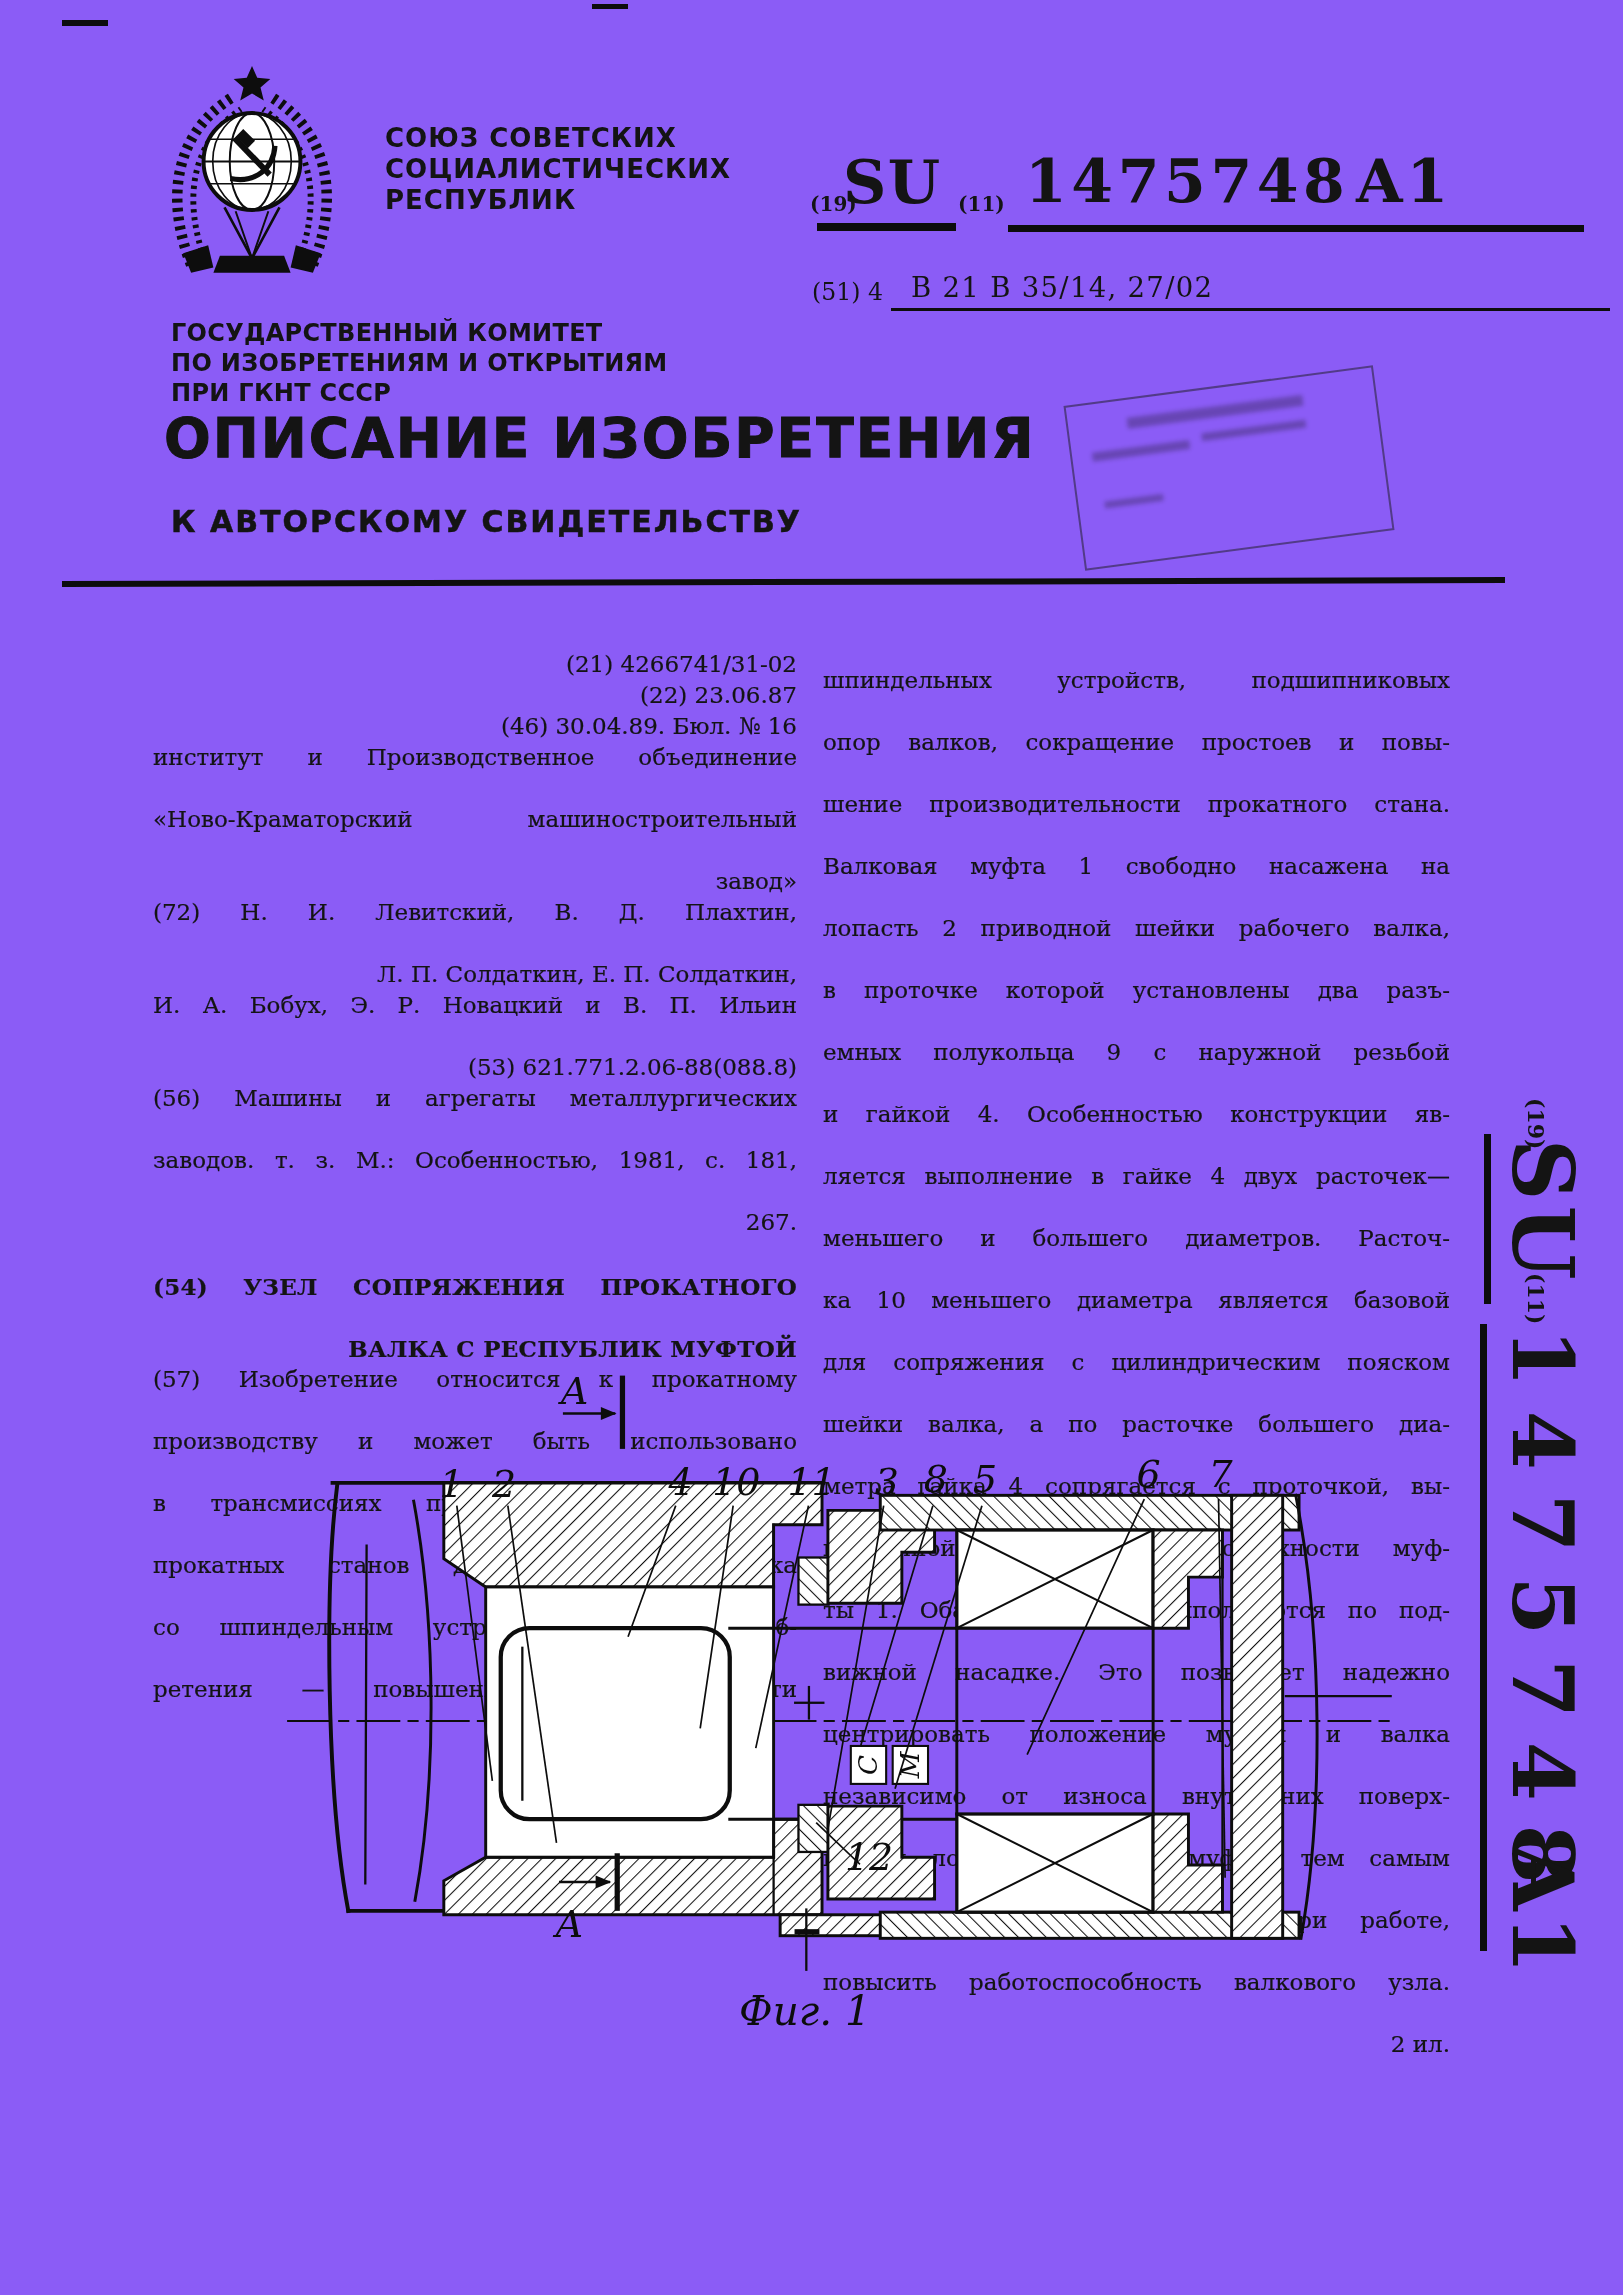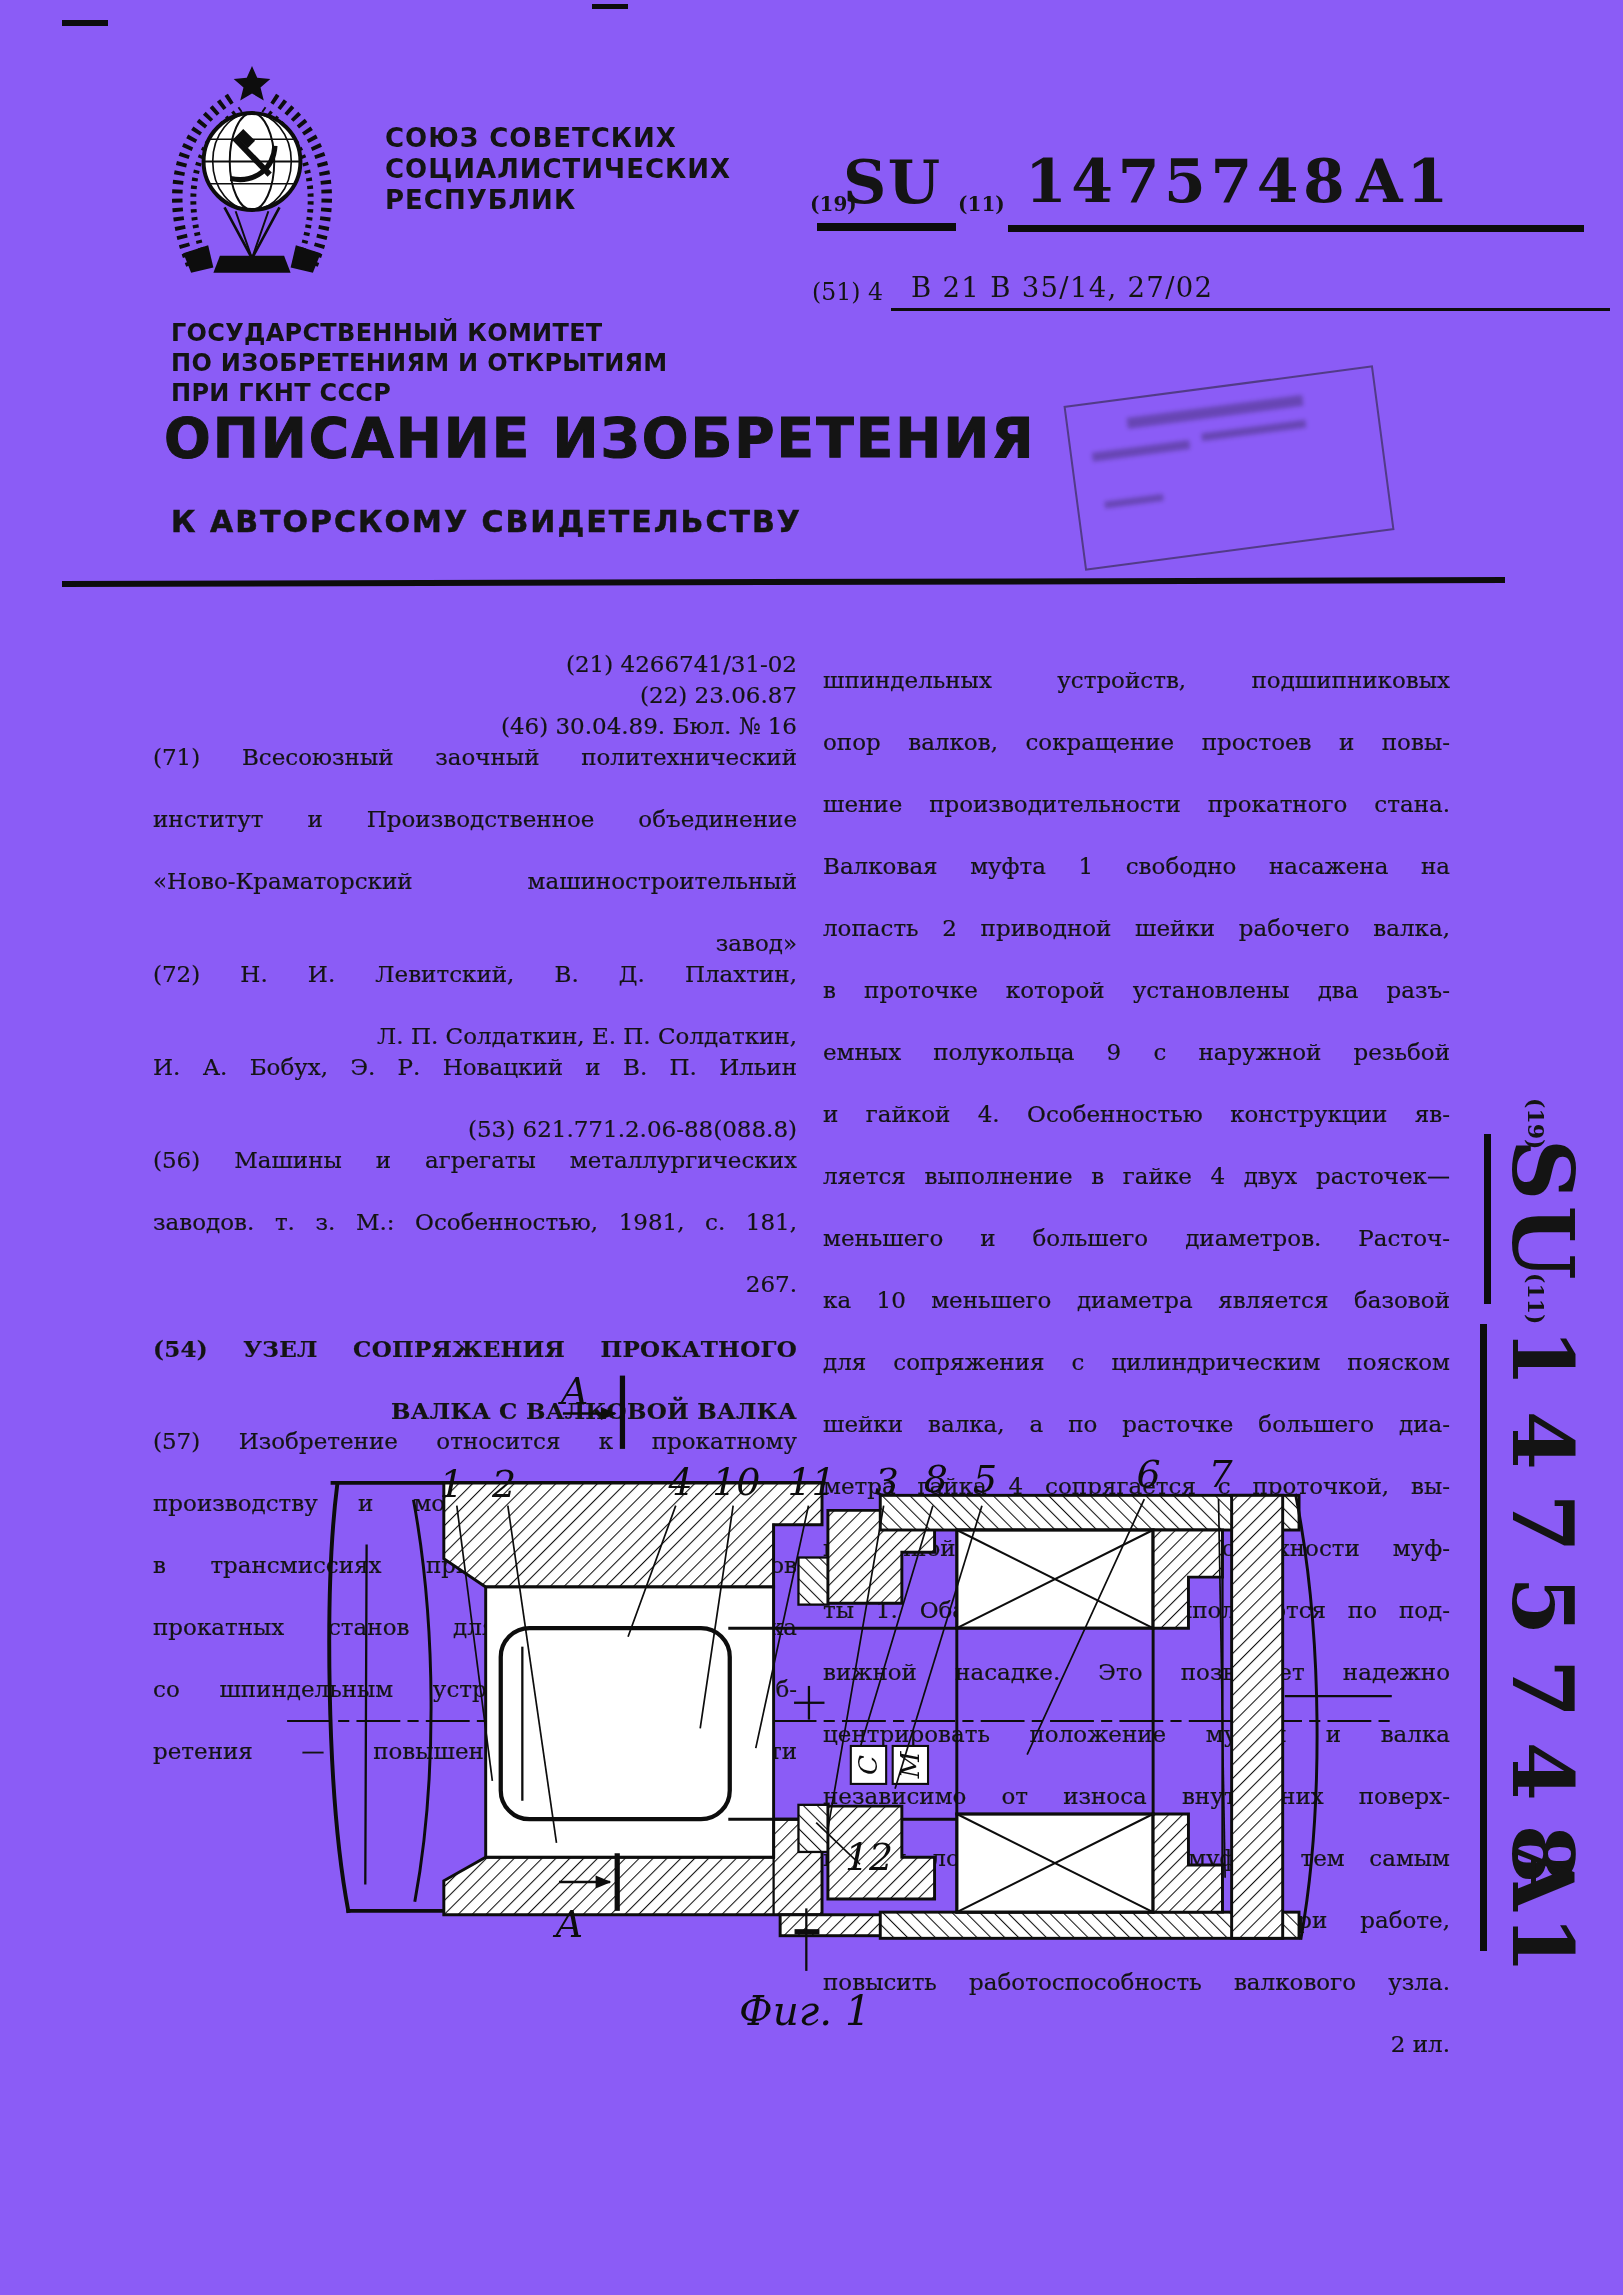--- a/index.html
+++ b/index.html
@@ -126,34 +126,33 @@
     <div class="smudge" style="left:131px;top:43px;width:105px;height:7.9px;"></div>
     <div class="smudge" style="left:26px;top:98px;width:59px;height:6.5px;"></div>
   </div>
 
   <div class="abs rule divider"></div>
 
   <div class="col col-left">
       <div class="ln noj">(21)  4266741/31-02</div>
       <div class="ln noj">(22)  23.06.87</div>
       <div class="ln noj">(46)  30.04.89. Бюл. № 16</div>
-      <div class="ln">(71)  Всесоюзный заочный политехнический</div>
       <div class="ln">институт и Производственное объединение</div>
       <div class="ln">«Ново-Краматорский машиностроительный</div>
       <div class="ln noj">завод»</div>
       <div class="ln">(72)  Н. И. Левитский, В. Д. Плахтин,</div>
       <div class="ln noj">Л. П. Солдаткин, Е. П. Солдаткин,</div>
       <div class="ln">И. А. Бобух, Э. Р. Новацкий и В. П. Ильин</div>
       <div class="ln noj">(53)  621.771.2.06-88(088.8)</div>
       <div class="ln">(56)  Машины и агрегаты металлургических</div>
       <div class="ln">заводов. т. з. М.: Особенностью, 1981, с. 181,</div>
       <div class="ln noj">267.</div>
       <div class="ln sp noj"></div>
       <div class="ln caps">(54) УЗЕЛ СОПРЯЖЕНИЯ ПРОКАТНОГО</div>
-      <div class="ln noj caps">ВАЛКА С ВАЛКОВОЙ ВАЛКА</div>
+      <div class="ln noj caps">ВАЛКА С РЕСПУБЛИК МУФТОЙ</div>
       <div class="ln">(57) Изобретение относится к прокатному</div>
       <div class="ln">производству и может быть использовано</div>
       <div class="ln">в трансмиссиях привода рабочих валков</div>
       <div class="ln">прокатных станов для соединения валка</div>
       <div class="ln">со шпиндельным устройством. Цель изоб-</div>
       <div class="ln">ретения — повышение работоспособности</div>
     </div>
   <div class="col col-right">
       <div class="ln">шпиндельных устройств, подшипниковых</div>
       <div class="ln">опор валков, сокращение простоев и повы-</div>

